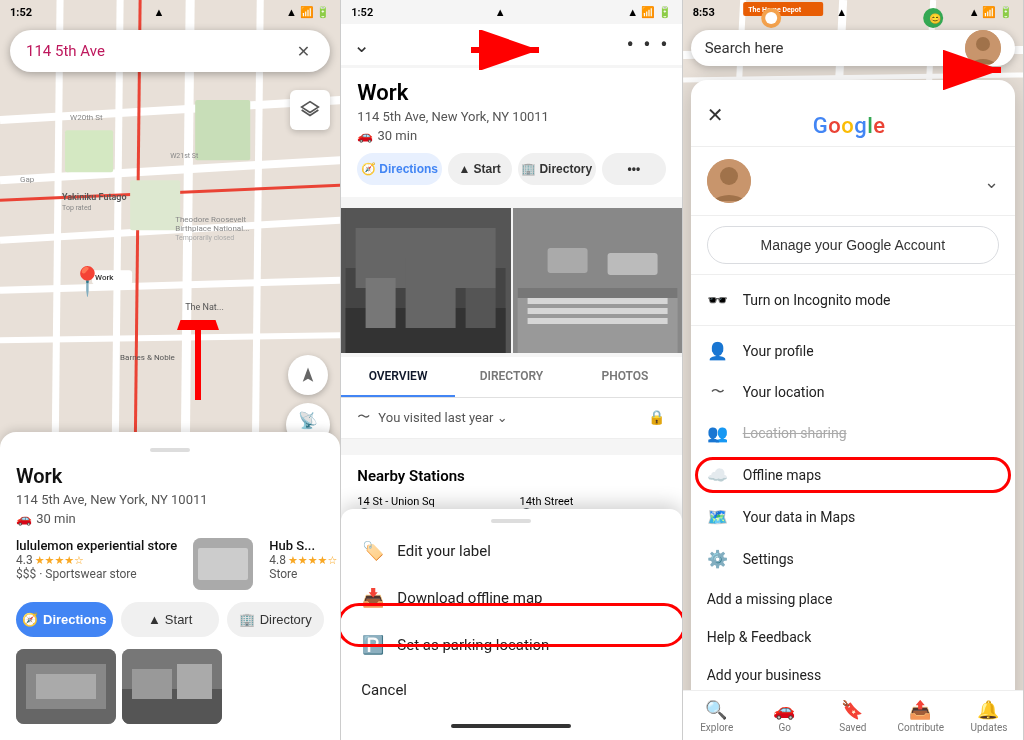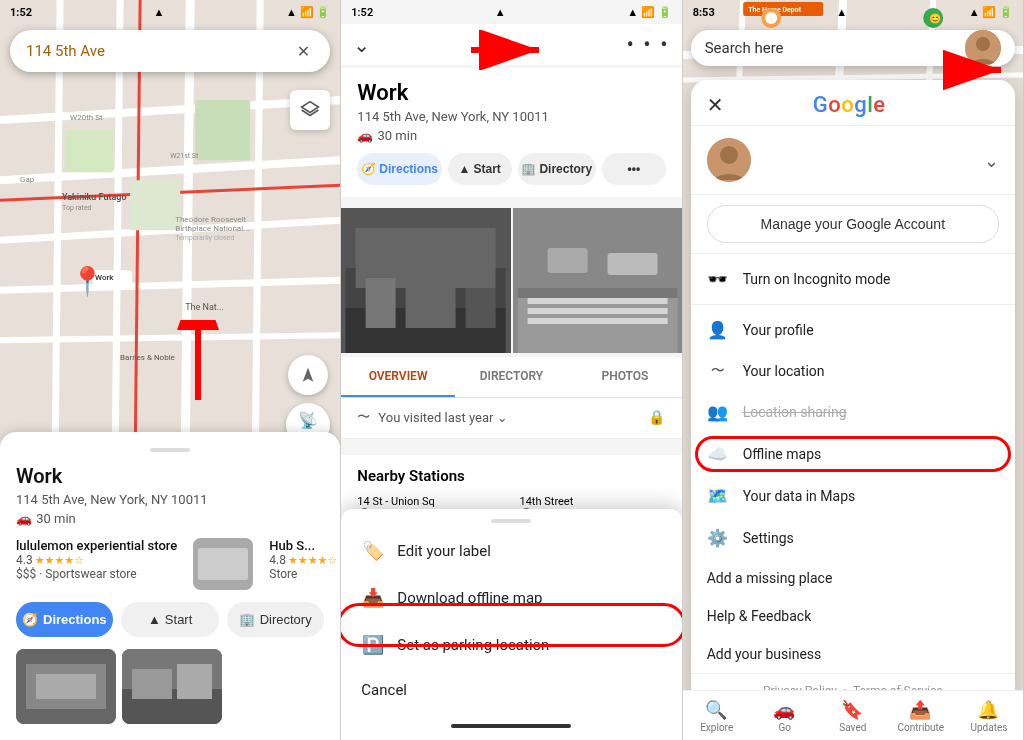--- a/index.html
+++ b/index.html
@@ -52,21 +52,21 @@
       padding: 10px 16px;
       display: flex;
       align-items: center;
       justify-content: space-between;
       box-shadow: 0 2px 8px rgba(0,0,0,0.3);
       z-index: 10;
     }
     .search-text {
       font-size: 15px;
       font-weight: 400;
-      color: #a16207;
+      color: #be185d;
     }
     .close-btn {
       width: 22px;
       height: 22px;
       display: flex;
       align-items: center;
       justify-content: center;
       color: #555;
       font-size: 16px;
       cursor: pointer;
@@ -378,21 +378,21 @@
       flex: 1;
       text-align: center;
       padding: 12px 0;
       font-size: 12px;
       font-weight: 600;
       color: #777;
       border-bottom: 2px solid transparent;
       cursor: pointer;
     }
     .tab-item.active {
-      color: #c2410c;
+      color: #0f172a;
       border-bottom-color: #4285f4;
     }
 
     
     .overview-section {
       position: absolute;
       top: 396px;
       left: 0;
       right: 0;
       background: white;
@@ -1055,21 +1055,21 @@
         </marker>
       </defs>
       <line x1="0" y1="20" x2="58" y2="20" stroke="red" stroke-width="6" marker-end="url(#arr3)"></line>
     </svg>
   </div>
 
   <div class="account-modal">
 
     <div class="modal-header">
       <span class="modal-close">✕</span>
-      <div style="font-size:22px;font-weight:500;letter-spacing:0.5px;">
+      <div style="font-size:22px;font-weight:500;letter-spacing:0.5px;margin-top:21px;">
         <span style="color:#4285f4;">G</span><span style="color:#ea4335;">o</span><span style="color:#fbbc05;">o</span><span style="color:#4285f4;">g</span><span style="color:#34a853;">l</span><span style="color:#ea4335;">e</span>
       </div>
       <div style="width:24px;"></div>
     </div>
 
     <div class="modal-user-row">
       <div class="modal-user-avatar">
         <svg width="44" height="44" viewBox="0 0 44 44">
           <circle cx="22" cy="22" r="22" fill="#c8956c"></circle>
           <circle cx="22" cy="17" r="9" fill="#a0724a"></circle>

